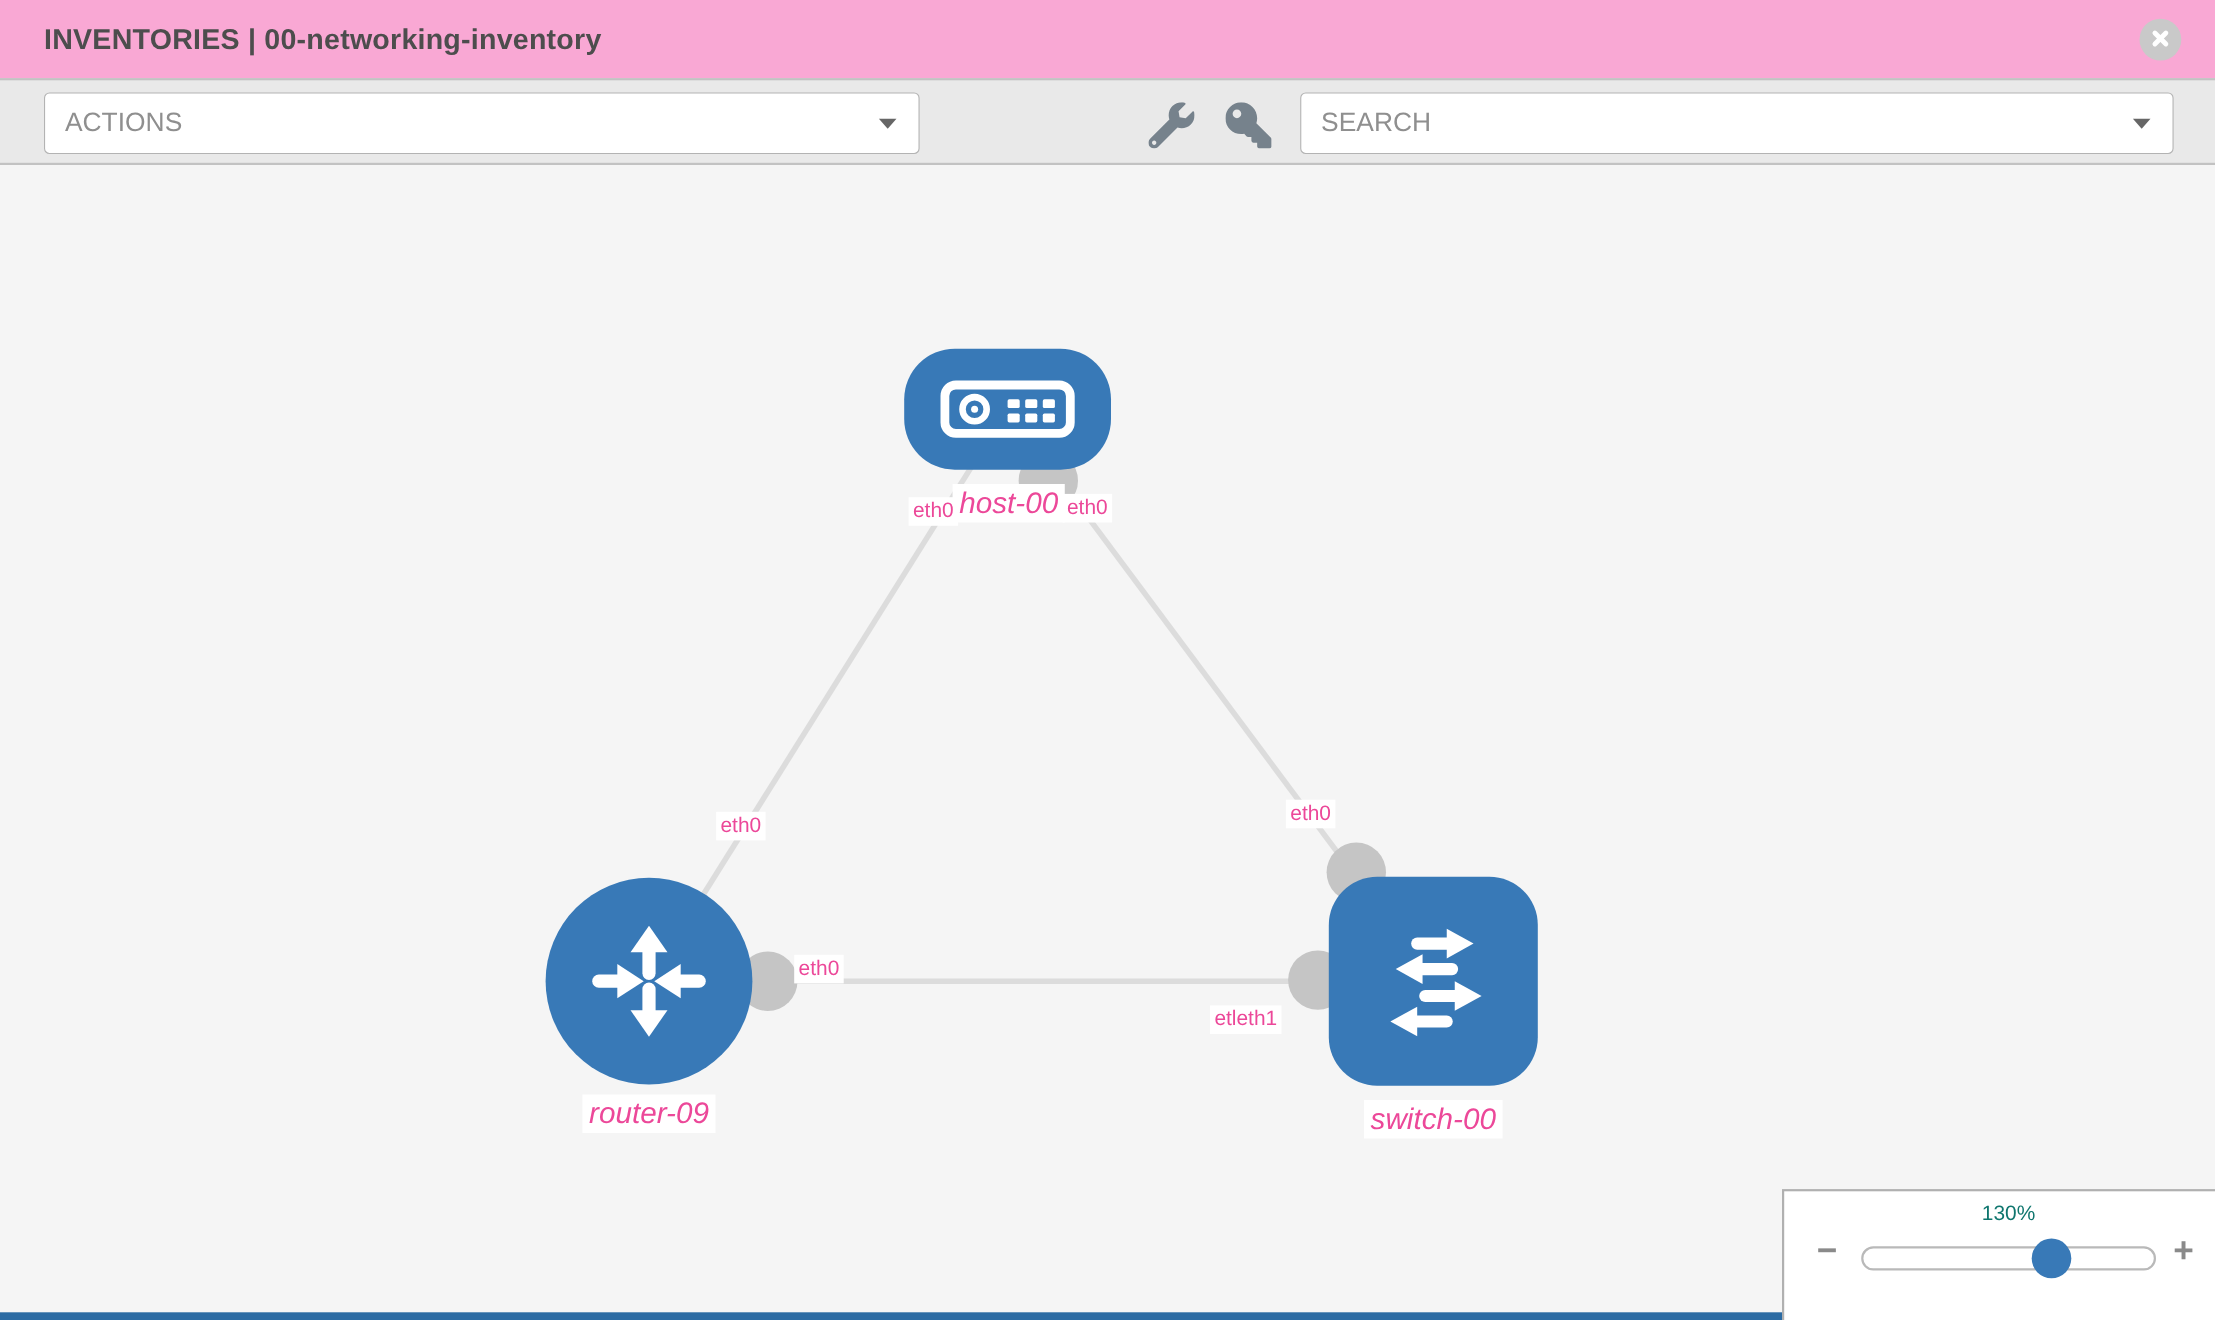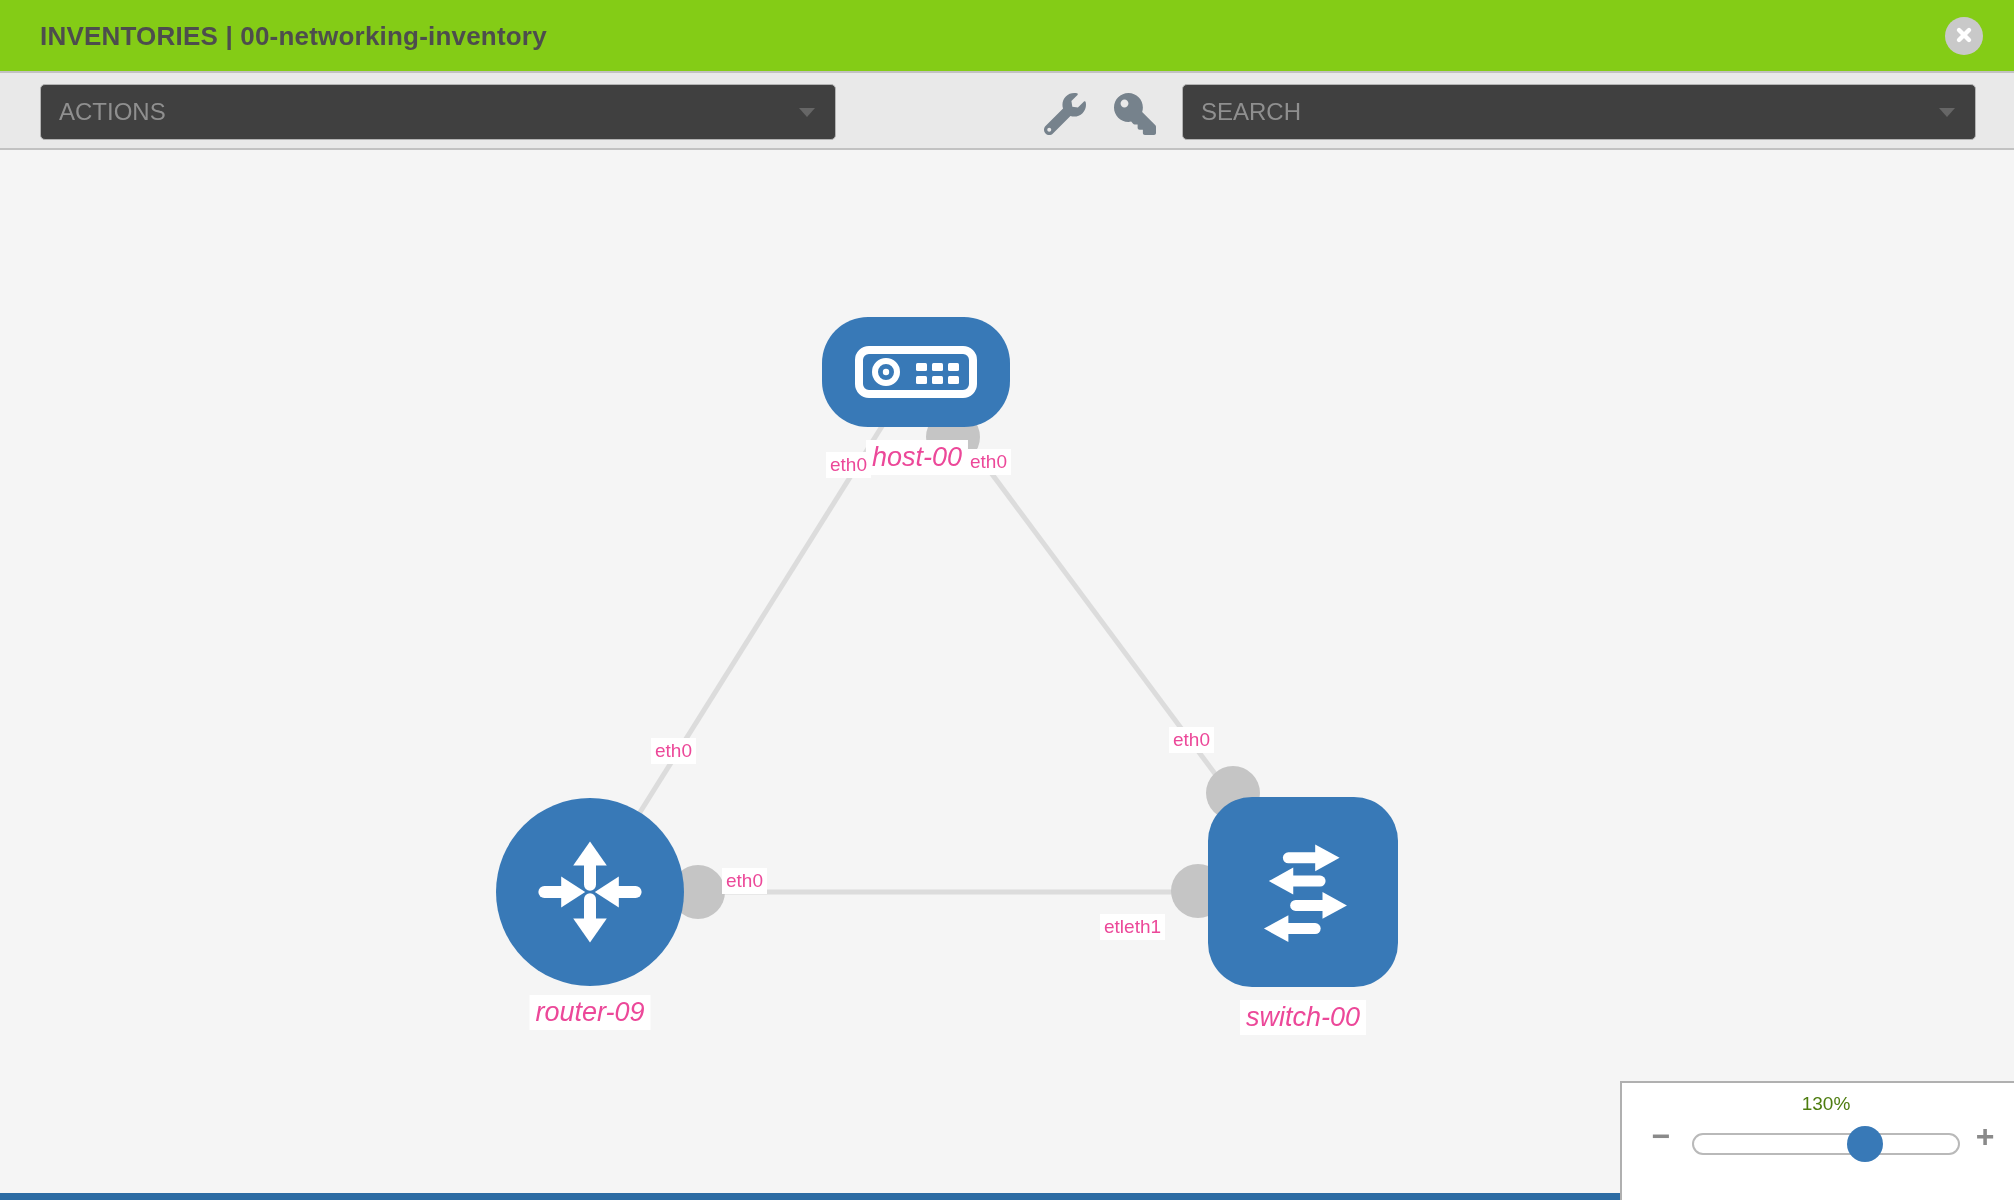--- a/index.html
+++ b/index.html
@@ -1,31 +1,31 @@
 <!DOCTYPE html>
 <html><head>
 <meta charset="utf-8">
 <style>
   * { margin:0; padding:0; box-sizing:border-box; }
   html,body { width:2014px; height:1200px; overflow:hidden;
     font-family:"Liberation Sans", sans-serif; background:#fff; }
 
   
-  .header { position:relative; width:2014px; height:71px; background:#84cc16; }
+  .header { position:relative; width:2014px; height:71px; background:#f9a8d4; }
   .page-title { position:absolute; left:40px; top:50%; transform:translateY(-50%);
     font-size:26px; font-weight:bold; color:#4d4d4d; letter-spacing:.2px; }
   .close-btn { position:absolute; right:31px; top:17px; width:38px; height:38px;
     border-radius:50%; background:#c9c9c9; border:none; cursor:pointer;
     display:flex; align-items:center; justify-content:center; }
   .close-btn svg { width:20px; height:20px; }
 
   
   .toolbar { position:relative; width:2014px; height:79px; background:#e9e9e9;
     border-top:2px solid #c2c2c2; border-bottom:2px solid #c2c2c2; }
-  .select-box { position:absolute; top:11px; height:56px; background:#404040;
+  .select-box { position:absolute; top:11px; height:56px; background:#ffffff;
     border:1px solid #b3b3b3; border-radius:5px; display:flex;
     align-items:center; cursor:pointer; }
   .select-box .ph { font-size:24px; color:#8f8f8f; padding-left:18px; }
   .caret { position:absolute; right:20px; top:50%; margin-top:-4px;
     width:0; height:0; border-left:8px solid transparent;
     border-right:8px solid transparent; border-top:9px solid #666; }
   .actions-box { left:40px;  width:796px; }
   .search-box  { left:1182px; width:794px; }
   .tool-icon { position:absolute; top:20px; width:42px; height:42px;
     background:none; border:none; cursor:pointer; }
@@ -48,21 +48,21 @@
 
   .graph-label { position:absolute; background:#fff; color:#ec4899; z-index:4;
     white-space:nowrap; }
   .node-label { font-size:27px; padding:2px 6px; transform:translateX(-50%);font-style:italic; }
   .iface-label { font-size:19px; padding:2px 4px; }
 
   
   .zoom-panel { position:absolute; left:1620px; top:931px; width:400px; height:130px;
     background:#fff; border:2px solid #b0b0b0; z-index:5; }
   .zoom-level { position:absolute; left:70px; top:10px; width:268px;
-    text-align:center; font-size:19px; color:#4d7c0f; }
+    text-align:center; font-size:19px; color:#0f766e; }
   .zoom-minus, .zoom-plus { position:absolute; top:38px; width:30px; height:30px;
     background:none; border:none; font-size:32px; font-weight:bold; color:#8a8a8a;
     line-height:30px; text-align:center; cursor:pointer; padding:0; }
   .zoom-minus { left:24px; }
   .zoom-plus  { left:348px; }
   .zoom-track { position:absolute; left:70px; top:50px; width:268px; height:22px;
     background:#fff; border:2px solid #b9b9b9; border-radius:12px; cursor:pointer; }
   .zoom-knob { position:absolute; left:225px; top:43px; width:36px; height:36px;
     border-radius:50%; background:#3879b7; cursor:grab; z-index:6; }
 

